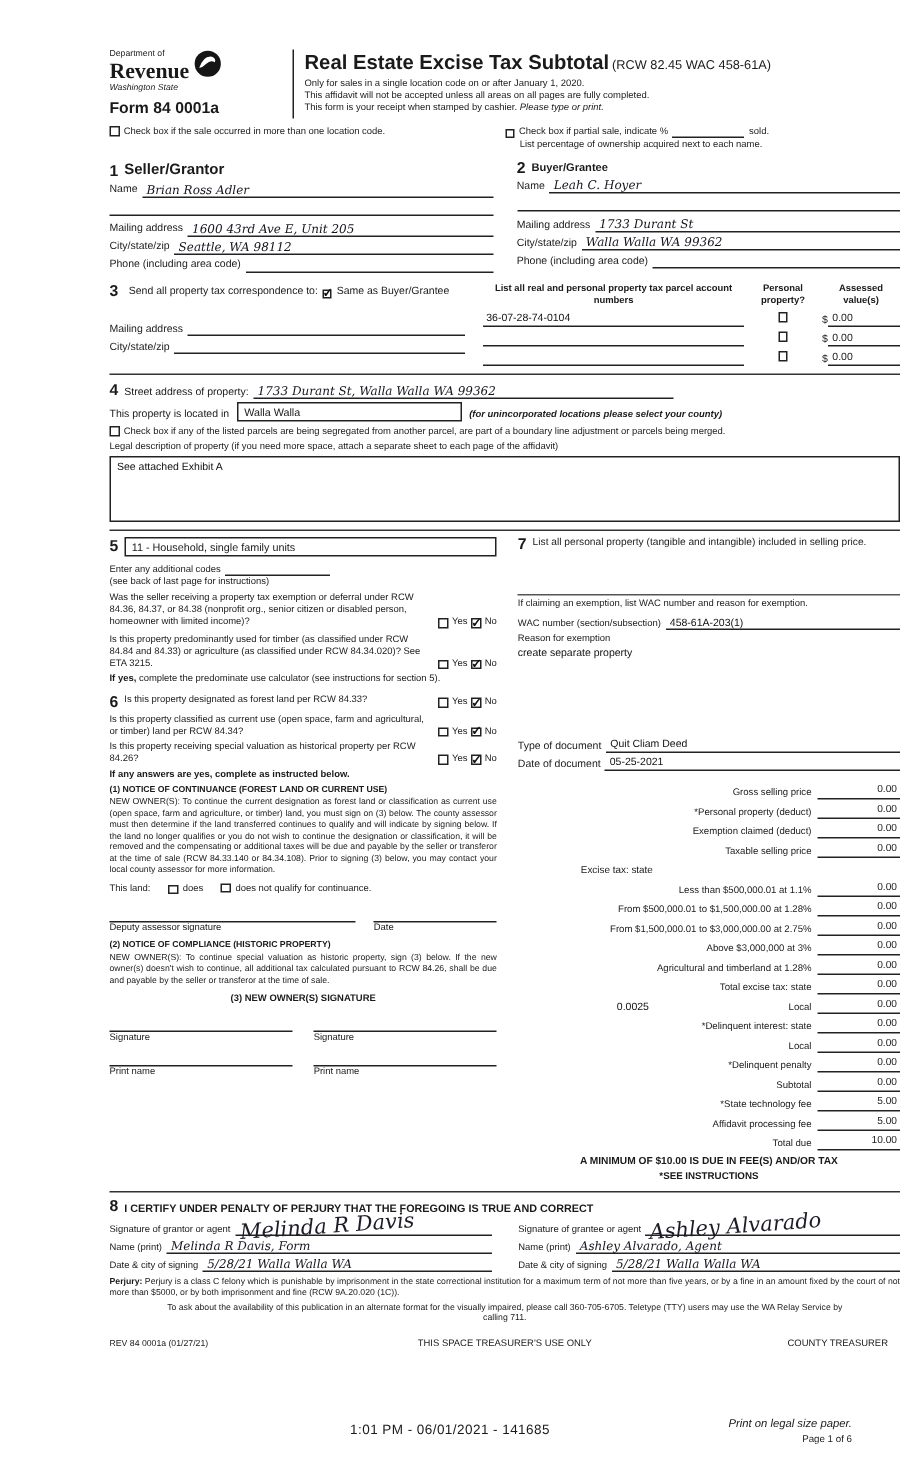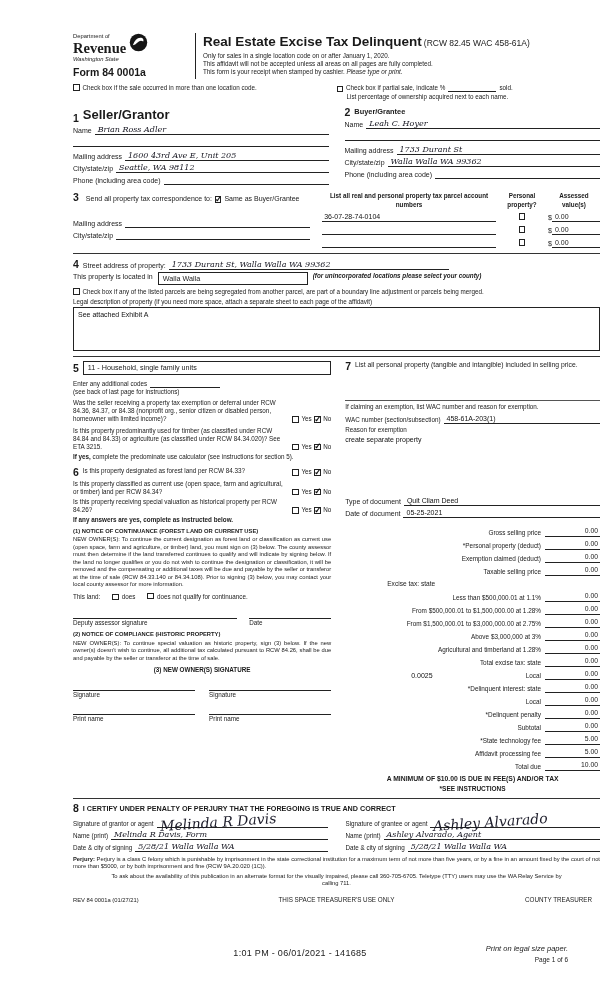--- a/index.html
+++ b/index.html
@@ -49,21 +49,21 @@
           </div>
           <svg width="19" height="19" viewBox="0 0 20 20" style="margin-left:3px;flex:none;">
             <circle cx="10" cy="10" r="9.2" fill="#151515"></circle>
             <path d="M4 13 Q7 4 13 5 Q16 6 15 9 Q12 7 9 10 Q6.5 12.5 4 13 Z" fill="#ffffff"></path>
           </svg>
         </div>
         <div style="font-weight:bold;font-size:10.5px;margin-top:2px;">Form 84 0001a</div>
       </div>
       <div style="border-left:1px solid #222;margin:0 7px 0 2px;"></div>
       <div class="grow">
-        <div><span style="font-weight:bold;font-size:13.5px;">Real Estate Excise Tax Delinquent</span> <span style="font-size:8.5px;">(RCW 82.45 WAC 458-61A)</span></div>
+        <div><span style="font-weight:bold;font-size:13.5px;">Real Estate Excise Tax Subtotal</span> <span style="font-size:8.5px;">(RCW 82.45 WAC 458-61A)</span></div>
         <div class="small" style="margin-top:1px;">Only for sales in a single location code on or after January 1, 2020.</div>
         <div class="small">This affidavit will not be accepted unless all areas on all pages are fully completed.</div>
         <div class="small"><span>This form is your receipt when stamped by cashier.</span> <span class="i">Please type or print.</span></div>
       </div>
     </div>
 
     <div class="row" style="margin-top:5px;">
       <div style="width:50%;display:flex;gap:3px;align-items:flex-start;">
         <span class="cb"></span>
         <span class="small">Check box if the sale occurred in more than one location code.</span>
@@ -76,21 +76,21 @@
           <span class="small">sold.</span>
         </div>
         <div class="small" style="margin-left:10px;margin-top:1px;">List percentage of ownership acquired next to each name.</div>
       </div>
     </div>
 
     <div class="row" style="margin-top:5px;gap:16px;">
       <div class="grow">
         <div class="row" style="align-items:flex-end;">
           <span class="sec-num">1</span>
-          <span class="b" style="font-size:13px;">Seller/Grantor</span>
+          <span class="b" style="font-size:10px;">Seller/Grantor</span>
         </div>
         <div class="fl">
             <span class="lbl">Name</span>
             <span class="ufield">
               <span class="fill">Brian Ross Adler</span>
             </span>
           </div>
         <div class="fl">
             <span class="ufield"></span>
           </div>
@@ -199,21 +199,21 @@
 
     <div>
       <div class="fl">
         <span class="sec-num">4</span>
         <span class="lbl">Street address of property:</span>
         <span class="ufield" style="flex:0 0 280px;">
             <span class="fill">1733 Durant St, Walla Walla WA 99362</span>
           </span>
         <span class="grow"></span>
       </div>
-      <div class="row" style="align-items:flex-start;gap:5px;margin-top:2px;">
+      <div class="row" style="align-items:flex-end;gap:5px;margin-top:2px;">
         <span>This property is located in</span>
         <span class="boxfield" style="width:150px;"><span>Walla Walla</span></span>
         <span class="b i small">(for unincorporated locations please select your county)</span>
       </div>
       <div class="row" style="gap:3px;margin-top:3px;align-items:flex-start;">
         <span class="cb"></span>
         <span class="small">Check box if any of the listed parcels are being segregated from another parcel, are part of a boundary line adjustment or parcels being merged.</span>
       </div>
       <div class="small" style="margin-top:2px;">Legal description of property (if you need more space, attach a separate sheet to each page of the affidavit)</div>
       <div style="border:1px solid #222;height:44px;padding:2px 4px;margin-top:1px;">

